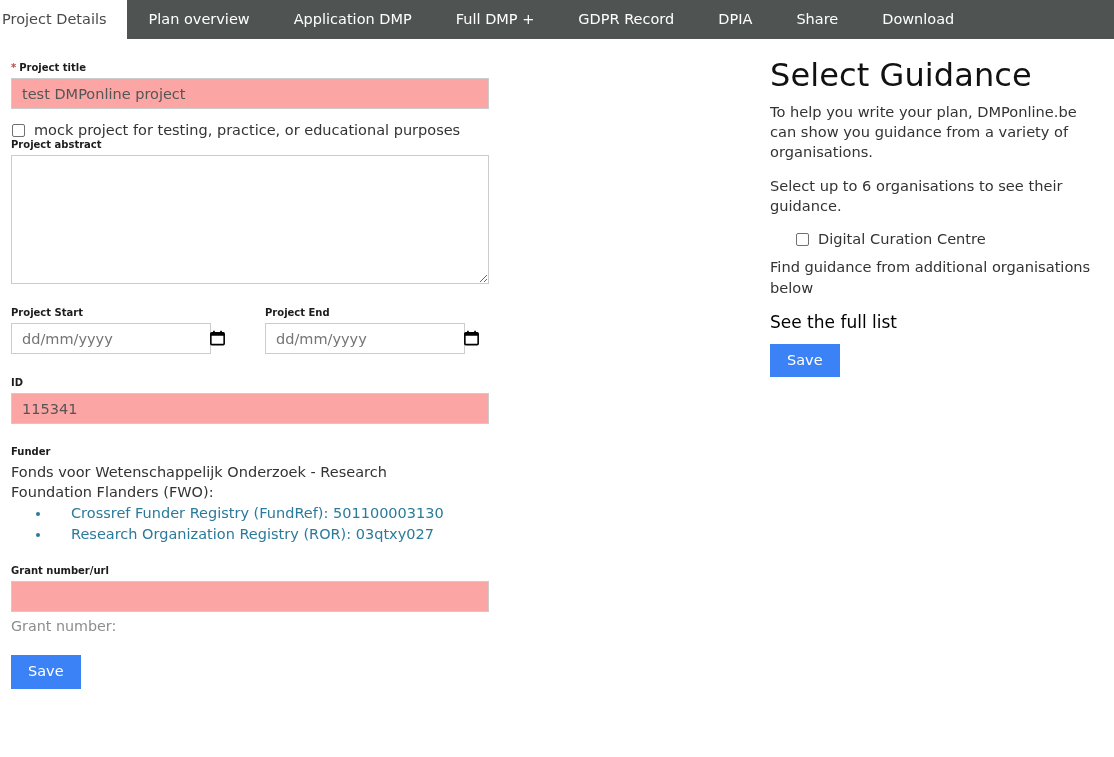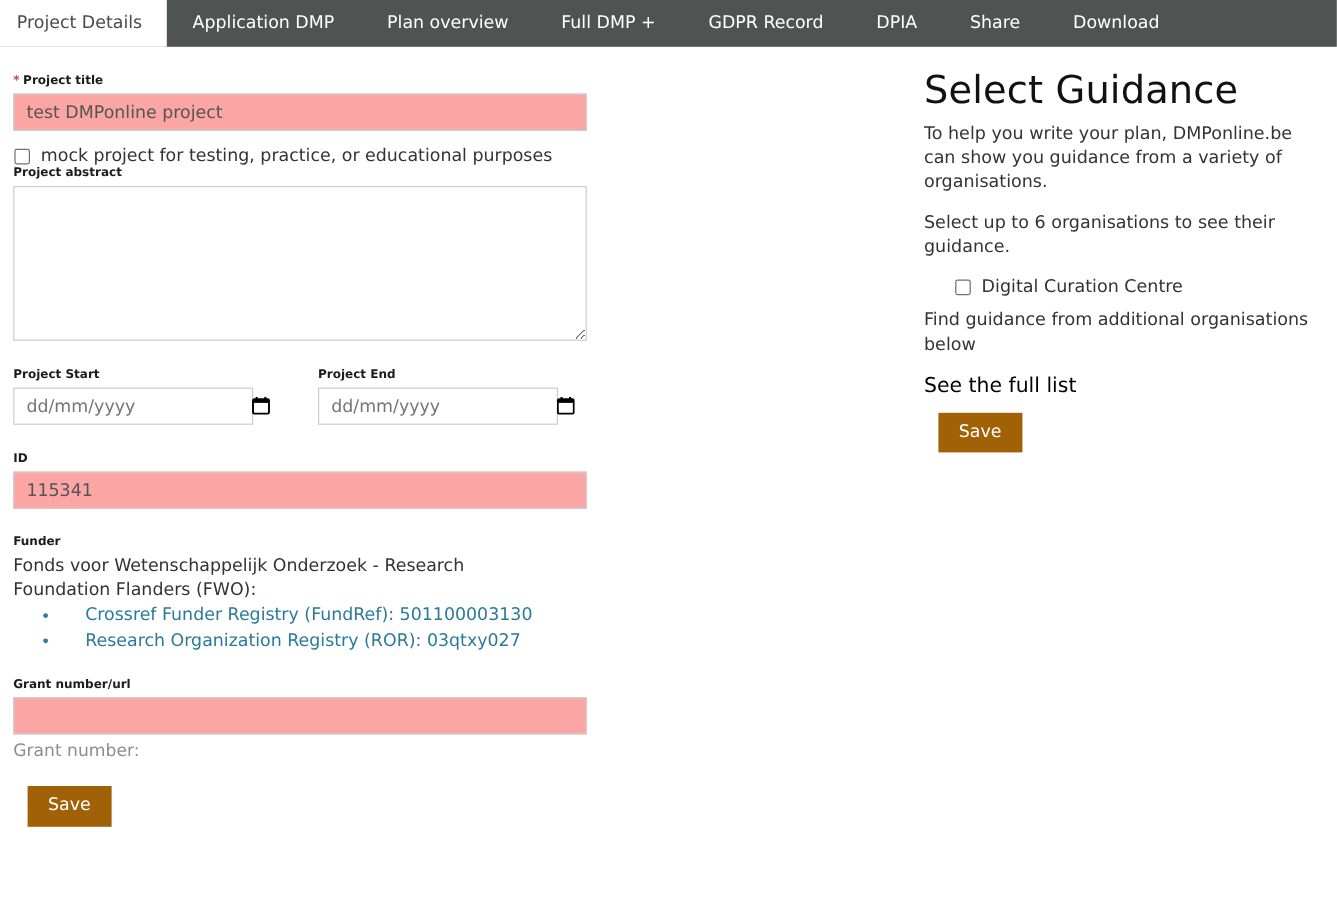--- a/index.html
+++ b/index.html
@@ -32,21 +32,21 @@
     line-height: 1;
     height: 39px;
     white-space: nowrap;
     cursor: pointer;
     text-decoration: none;
   }
   .tab.active {
     background: #ffffff;
     color: #4a4a4a;
   }
-  .tab.first { padding-left: 14px; padding-right: 20px; }
+  .tab.first { padding-left: 2px; padding-right: 20px; }
 
   
   .content {
     position: absolute;
     left: 0; top: 39px;
     width: 1114px;
     height: 718px;
   }
   .col-left {
     position: absolute;
@@ -180,29 +180,28 @@
     margin-left: 20px;
   }
   .hint {
     font-size: 14.3px;
     color: #8d8d8d;
     margin-top: 6px;
   }
 
   .btn-save {
     display: inline-block;
-    background: #a16207;
+    background: #3b82f6;
     color: #ffffff;
     border: none;
     font-family: "DejaVu Sans", sans-serif;
     font-size: 14.5px;
     padding: 8px 17px;
     cursor: pointer;
     line-height: 1.2;
-    margin-left: 12px;
   }
 
   
   .panel-title {
     font-size: 32px;
     font-weight: normal;
     color: #111111;
     margin: 0 0 8px 0;
     line-height: 1.15;
     letter-spacing: 0.1px;
@@ -246,24 +245,24 @@
   }
 </style>
 </head>
 <body>
 
 <div class="tabbar">
   <div class="tab active first">
     <span>Project Details</span>
   </div>
   <div class="tab">
+    <span>Plan overview</span>
+  </div>
+  <div class="tab">
     <span>Application DMP</span>
-  </div>
-  <div class="tab">
-    <span>Plan overview</span>
   </div>
   <div class="tab">
     <span>Full DMP +</span>
   </div>
   <div class="tab">
     <span>GDPR Record</span>
   </div>
   <div class="tab">
     <span>DPIA</span>
   </div>

